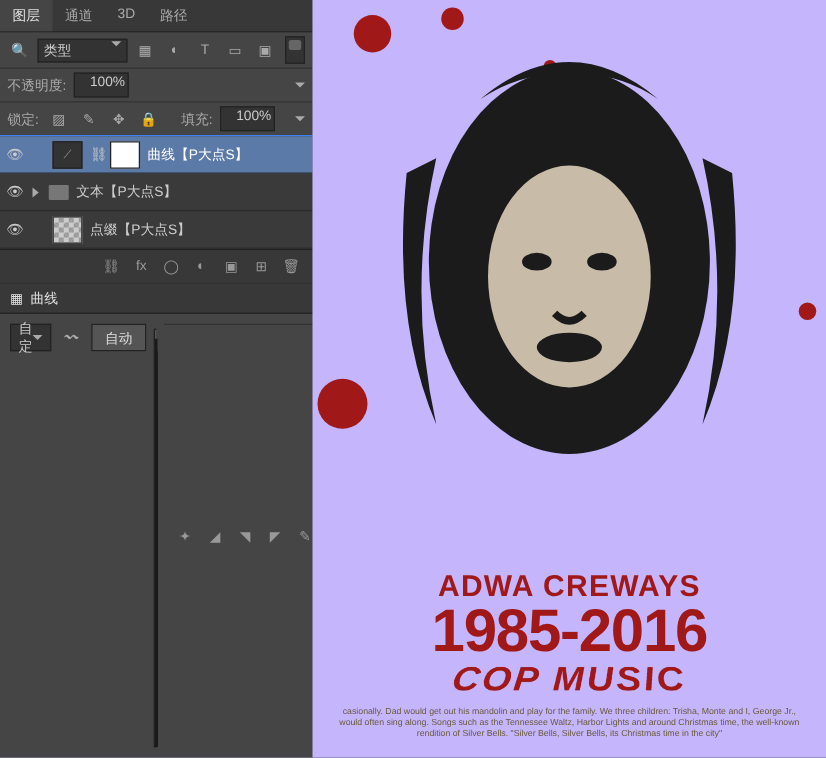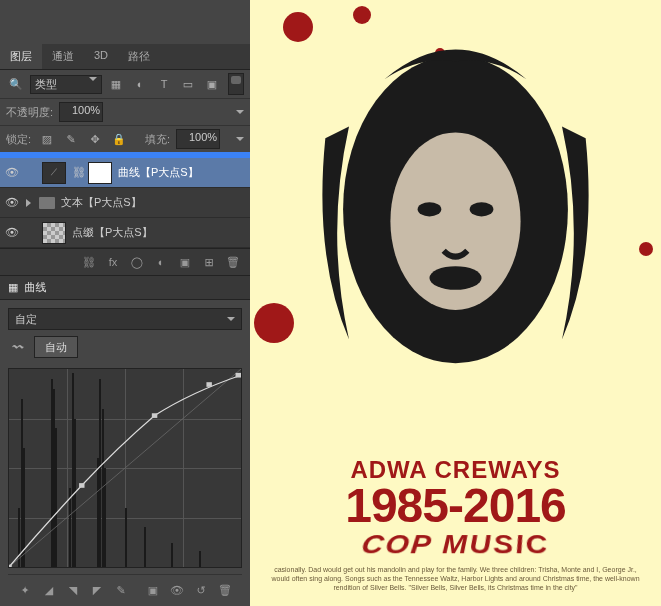--- a/index.html
+++ b/index.html
@@ -1,58 +1,58 @@
 <!DOCTYPE html>
 <html><head>
 <meta charset="utf-8">
 <style>
 * { margin: 0; padding: 0; box-sizing: border-box; font-family: "Microsoft YaHei", Arial, sans-serif; font-size: 11px; }
 body { background: #535353; width: 661px; height: 606px; display: flex; }
 .left-panel { width: 250px; background: #454545; display: flex; flex-direction: column; }
-.right-canvas { flex: 1; background: #fef9c3; position: relative; overflow: hidden; }
-
-
-.tabs { display: flex; background: #383838; border-bottom: 1px solid #222; margin-top: 44px; }
+.right-canvas { flex: 1; background: #c4b5fd; position: relative; overflow: hidden; }
+
+
+.tabs { display: flex; background: #383838; border-bottom: 1px solid #222; }
 .tab { padding: 5px 10px; color: #aaa; cursor: pointer; }
 .tab.active { background: #454545; color: #e0e0e0; }
 
 
 .layers-panel { background: #454545; border-bottom: 1px solid #222; }
 .layer-toolbar { display: flex; align-items: center; padding: 3px 6px; gap: 4px; border-bottom: 1px solid #333; }
 .search-type { display: flex; align-items: flex-start; background: #333; border: 1px solid #222; padding: 1px 4px; color: #ccc; gap: 4px; width: 72px; }
 .caret-down { width: 0; height: 0; border-left: 4px solid transparent; border-right: 4px solid transparent; border-top: 4px solid #aaa; margin-left: auto; }
 .icon-btn { width: 20px; height: 18px; display: inline-flex; align-items: center; justify-content: center; color: #aaa; cursor: pointer; }
 .pill-switch { width: 16px; height: 22px; background: #333; border: 1px solid #222; margin-left: auto; position: relative; cursor: pointer; }
 .pill-switch::after { content: ""; position: absolute; top: 2px; left: 2px; width: 10px; height: 8px; background: #666; border-radius: 2px; }
 
 .layer-row { display: flex; align-items: center; padding: 3px 6px; gap: 6px; border-bottom: 1px solid #333; color: #ccc; }
 .dropdown { display: flex; align-items: center; background: #333; border: 1px solid #222; padding: 2px 4px; color: #ccc; gap: 4px; height: 20px; }
 .pct-input { width: 44px; background: #333; border: 1px solid #222; color: #ccc; padding: 1px 2px; text-align: right; height: 20px; }
 .lbl { color: #aaa; }
 
-.lock-row { display: flex; align-items: center; padding: 3px 6px; gap: 6px; border-bottom: 6px solid #3b82f6; color: #aaa; }
+.lock-row { display: flex; align-items: center; padding: 3px 6px; gap: 6px; border-bottom: 1px solid #3b82f6; color: #aaa; }
 .lock-icons { display: flex; gap: 4px; }
 
 .layer-list { background: #3a3a3a; }
 .layer-item { display: flex; align-items: center; padding: 3px 4px; gap: 6px; border-bottom: 1px solid #2c2c2c; color: #ccc; height: 30px; }
 .layer-item.active { background: #5b7aa8; color: #fff; }
 .eye { width: 16px; text-align: center; color: #ccc; cursor: pointer; }
 .thumb { width: 24px; height: 22px; background: #888; border: 1px solid #222; display: inline-flex; align-items: center; justify-content: center; font-size: 9px; }
 .mask-thumb { width: 24px; height: 22px; background: #fff; border: 1px solid #222; }
 .link-icon { width: 10px; color: #ccc; }
 .tri { display: inline-block; width: 0; height: 0; border-top: 4px solid transparent; border-bottom: 4px solid transparent; border-left: 5px solid #aaa; margin-right: 2px; }
 .folder-ico { width: 16px; height: 12px; background: #777; border-radius: 1px; }
 .checker { width: 24px; height: 22px; background-image: linear-gradient(45deg,#999 25%,transparent 25%),linear-gradient(-45deg,#999 25%,transparent 25%),linear-gradient(45deg,transparent 75%,#999 75%),linear-gradient(-45deg,transparent 75%,#999 75%); background-size: 8px 8px; background-position: 0 0,0 4px,4px -4px,-4px 0; background-color:#ccc; border:1px solid #222; }
 
 .layer-footer { display: flex; gap: 6px; padding: 4px 8px; background: #383838; border-top: 1px solid #222; justify-content: flex-end; color: #999; }
 
 
 .curves-panel { flex: 1; display: flex; flex-direction: column; background: #454545; }
 .curves-tabhdr { display: flex; align-items: center; background: #383838; padding: 4px 8px; color: #e0e0e0; gap: 6px; border-bottom: 1px solid #222; }
-.curves-body { padding: 8px; display: flex; flex-direction: column; gap: 6px; flex: 1; }
+.curves-body { padding: 8px; display: flex; flex-direction: row; gap: 6px; flex: 1; }
 .curves-row { display: flex; gap: 6px; }
 .dropdown-wide { flex: 1; display: flex; align-items: center; background: #333; border: 1px solid #222; padding: 3px 6px; color: #ccc; height: 22px; }
 .auto-btn { width: 44px; background: #555; border: 1px solid #222; color: #ddd; text-align: center; padding: 3px 0; height: 22px; cursor: pointer; }
 
 .curve-graph { flex: 1; position: relative; background: #383838; border: 1px solid #222; min-height: 200px; margin-top: 4px; }
 .curve-grid { position: absolute; inset: 0; }
 .grid-line { position: absolute; background: #555; }
 .grid-v { width: 1px; height: 100%; }
 .grid-h { height: 1px; width: 100%; }
 .histogram { position: absolute; bottom: 0; left: 0; right: 0; height: 100%; }

